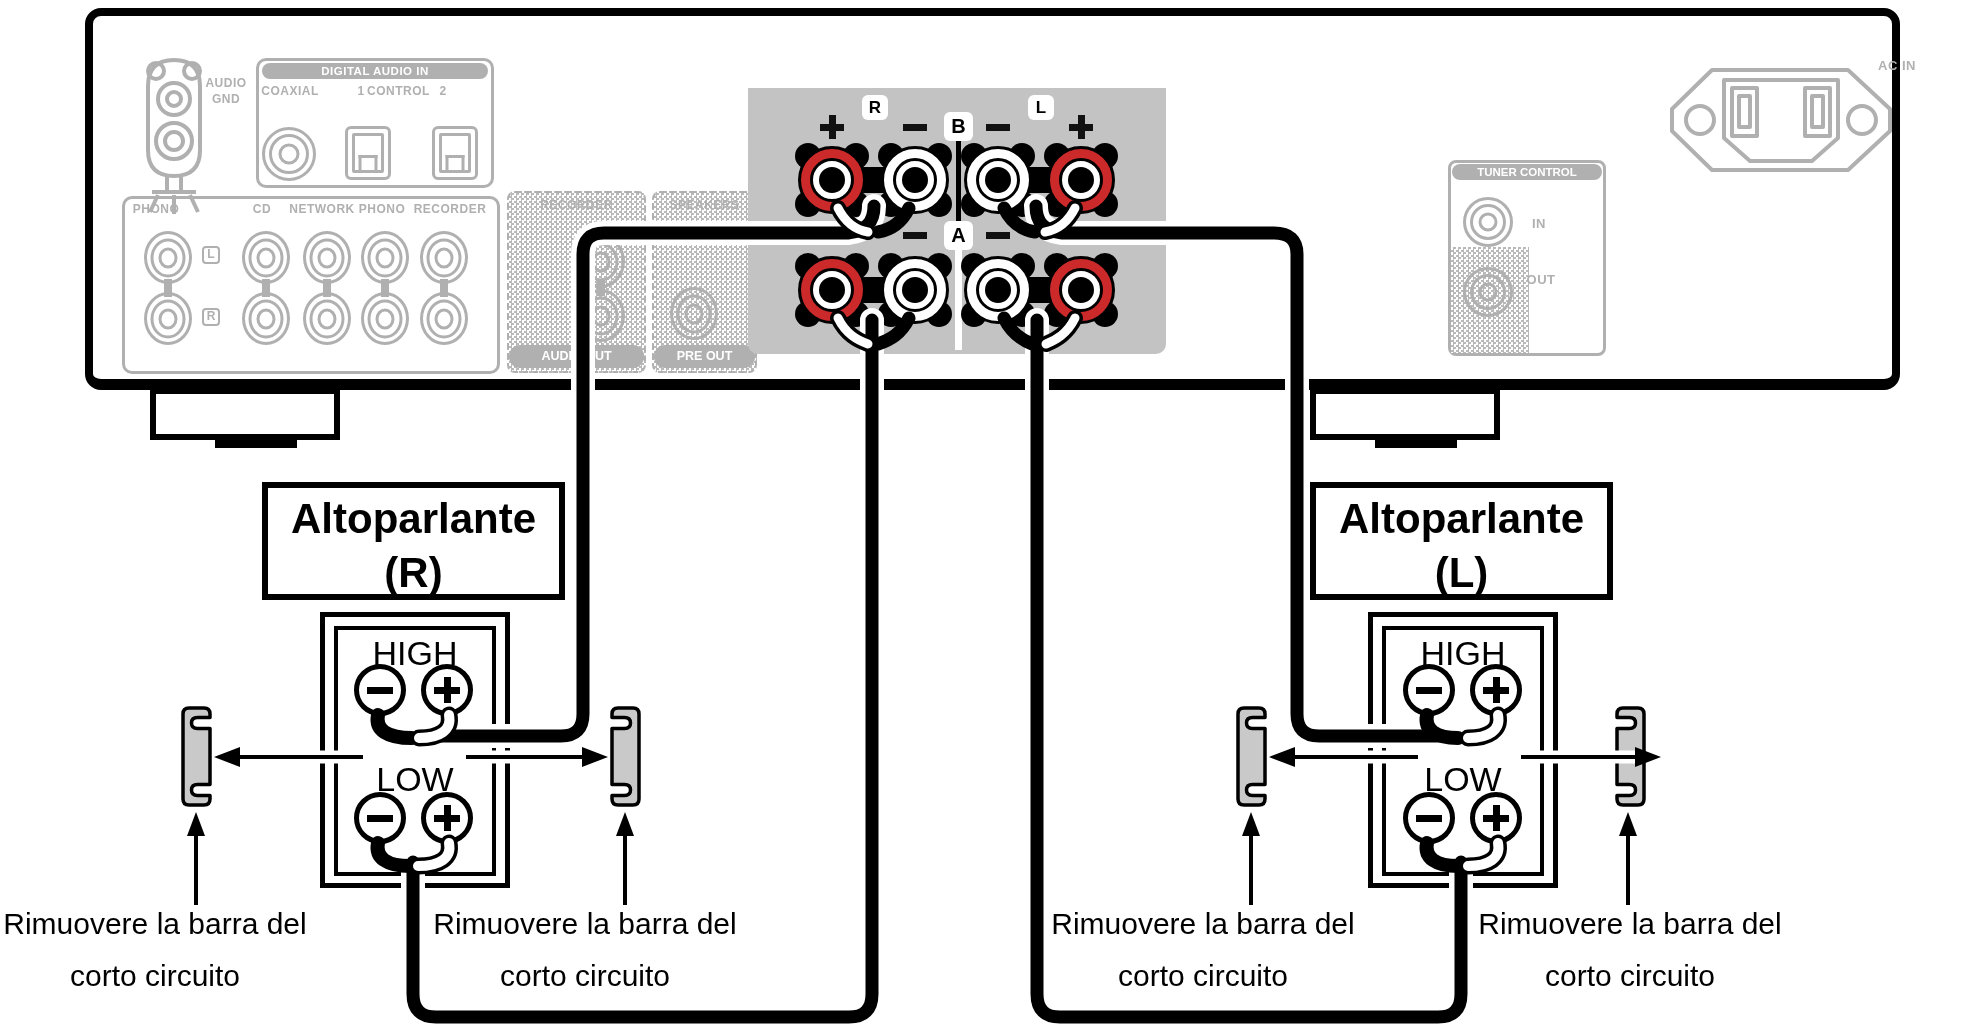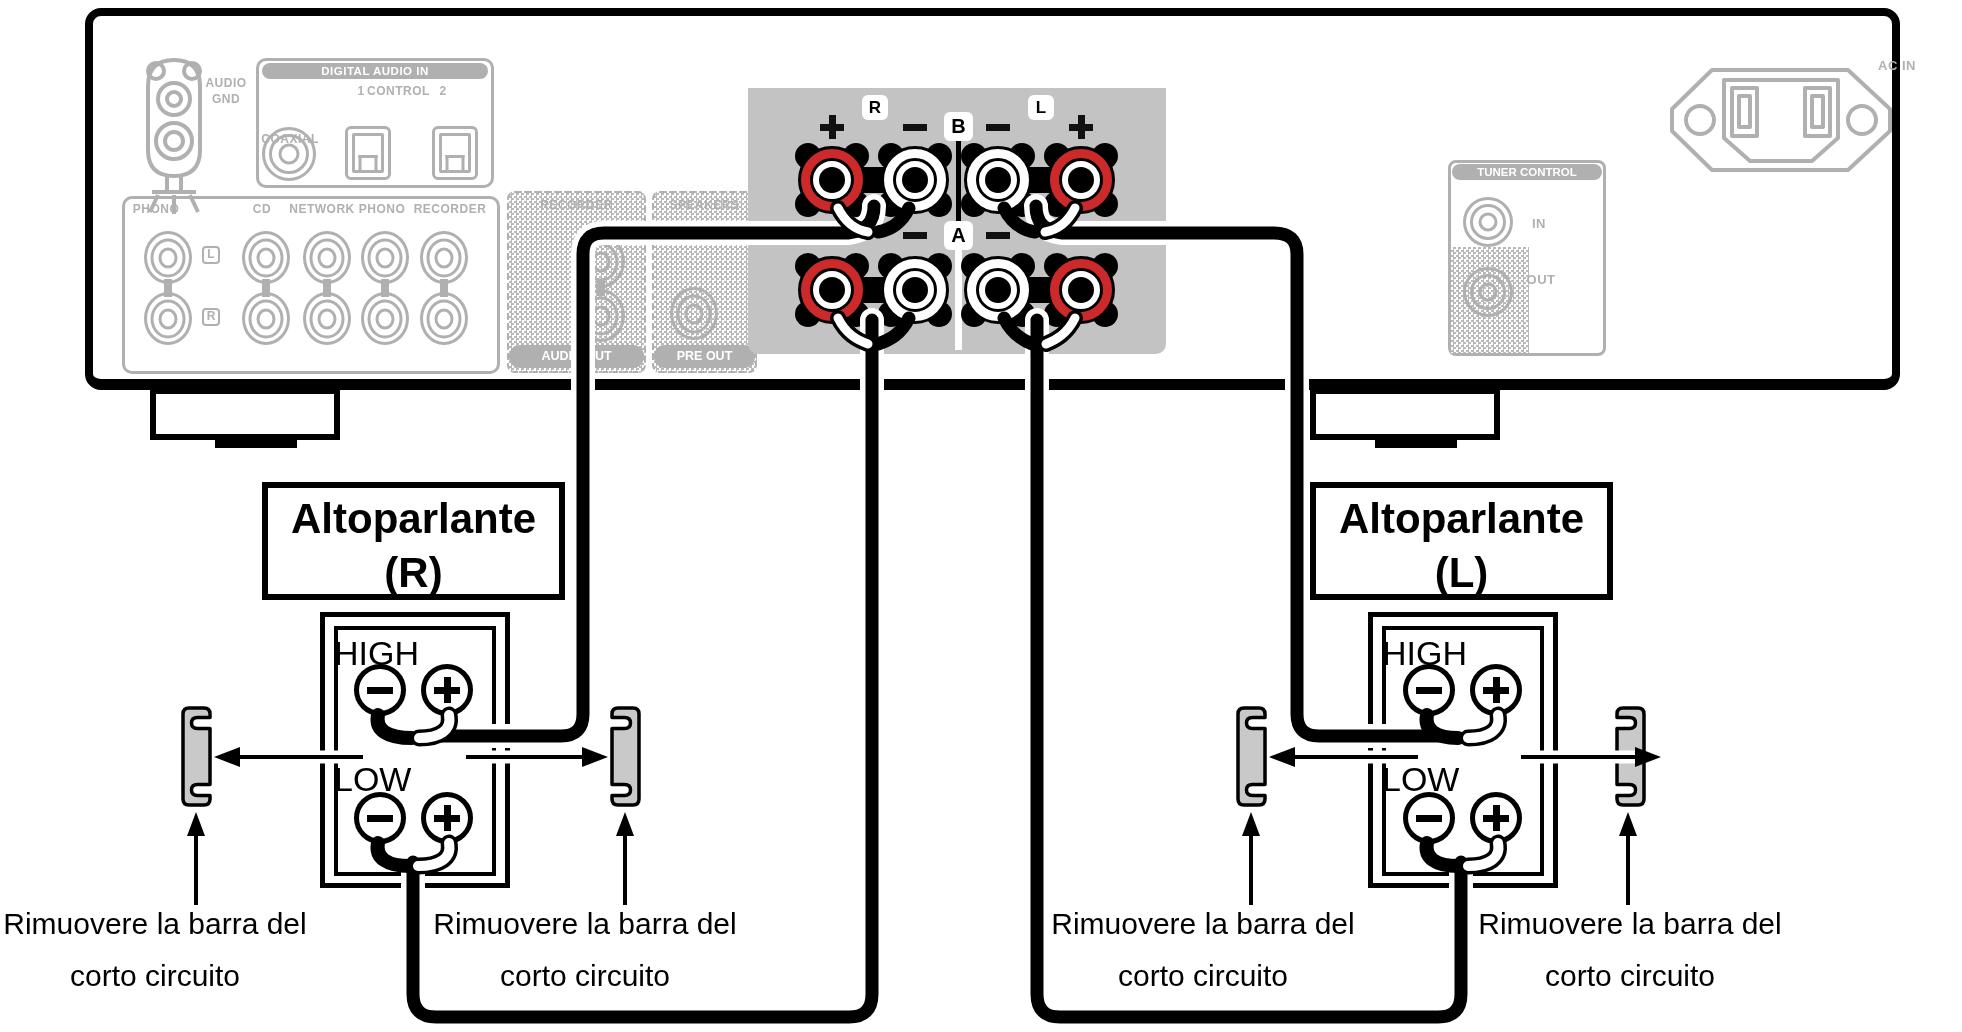--- a/index.html
+++ b/index.html
@@ -41,21 +41,21 @@
   .post-hole{width:26px;height:26px;border-radius:50%;background:#000;}
   
   .glyph{width:28px;height:28px;}
   .glyph .h{position:absolute;left:2px;top:10.5px;width:24px;height:7px;background:#111;}
   .glyph .v{position:absolute;left:10.5px;top:2px;width:7px;height:24px;background:#111;}
   
   .titlebox{border:6px solid #000;background:#fff;text-align:center;color:#000;
             font-weight:bold;font-size:42px;line-height:54px;padding-top:4px;}
   .spkbox{border:5px solid #000;background:transparent;}
   .spkbox-in{border:4px solid #000;background:transparent;}
-  .hl{font-size:34px;color:#000;width:162px;}
+  .hl{font-size:34px;color:#000;text-align:center;width:162px;}
   .term{width:52px;height:52px;border:5px solid #000;border-radius:50%;background:#fff;
         display:flex;align-items:center;justify-content:center;}
   .term .h{position:absolute;width:26px;height:7px;background:#000;left:8px;top:17.5px;}
   .term .v{position:absolute;width:7px;height:26px;background:#000;left:17.5px;top:8px;}
   .caption{width:310px;font-size:30px;line-height:52px;color:#000;text-align:center;}
   .foot{border:6px solid #000;background:#fff;}
   svg.layer{position:absolute;left:0;top:0;pointer-events:none;}
 </style>
 </head>
 <body>
@@ -67,21 +67,21 @@
   <div class="abs foot" style="left:1310px;top:388px;width:190px;height:52px;"></div>
   <div class="abs" style="left:1375px;top:436px;width:82px;height:12px;background:#000;"></div>
 
   <div class="abs" style="left:85px;top:8px;width:1815px;height:382px;background:#fff;border:8px solid #000;border-bottom-width:11px;border-radius:16px;"></div>
 
   <div class="abs glabel" style="left:196px;top:76px;width:60px;">AUDIO</div>
   <div class="abs glabel" style="left:196px;top:92px;width:60px;">GND</div>
 
   <div class="abs gbox" style="left:256px;top:58px;width:238px;height:130px;"></div>
   <div class="abs gband" style="left:262px;top:63px;width:226px;height:16px;font-size:11.5px;line-height:16px;letter-spacing:.5px;">DIGITAL AUDIO IN</div>
-  <div class="abs glabel" style="left:260px;top:84px;width:60px;margin-top:48px;">COAXIAL</div>
+  <div class="abs glabel" style="left:260px;top:84px;width:60px;">COAXIAL</div>
   <div class="abs glabel" style="left:354px;top:84px;width:14px;">1</div>
   <div class="abs glabel" style="left:367px;top:84px;width:60px;">CONTROL</div>
   <div class="abs glabel" style="left:436px;top:84px;width:14px;">2</div>
   <div class="abs jack j54" style="left:262px;top:127px;"></div>
   <div class="abs opt" style="left:345px;top:126px;"></div>
   <div class="abs opt" style="left:432px;top:126px;"></div>
 
   <div class="abs gbox" style="left:122px;top:196px;width:378px;height:178px;"></div>
   <div class="abs glabel" style="left:124px;top:202px;width:64px;">PHONO</div>
   <div class="abs glabel" style="left:247px;top:202px;width:30px;">CD</div>

